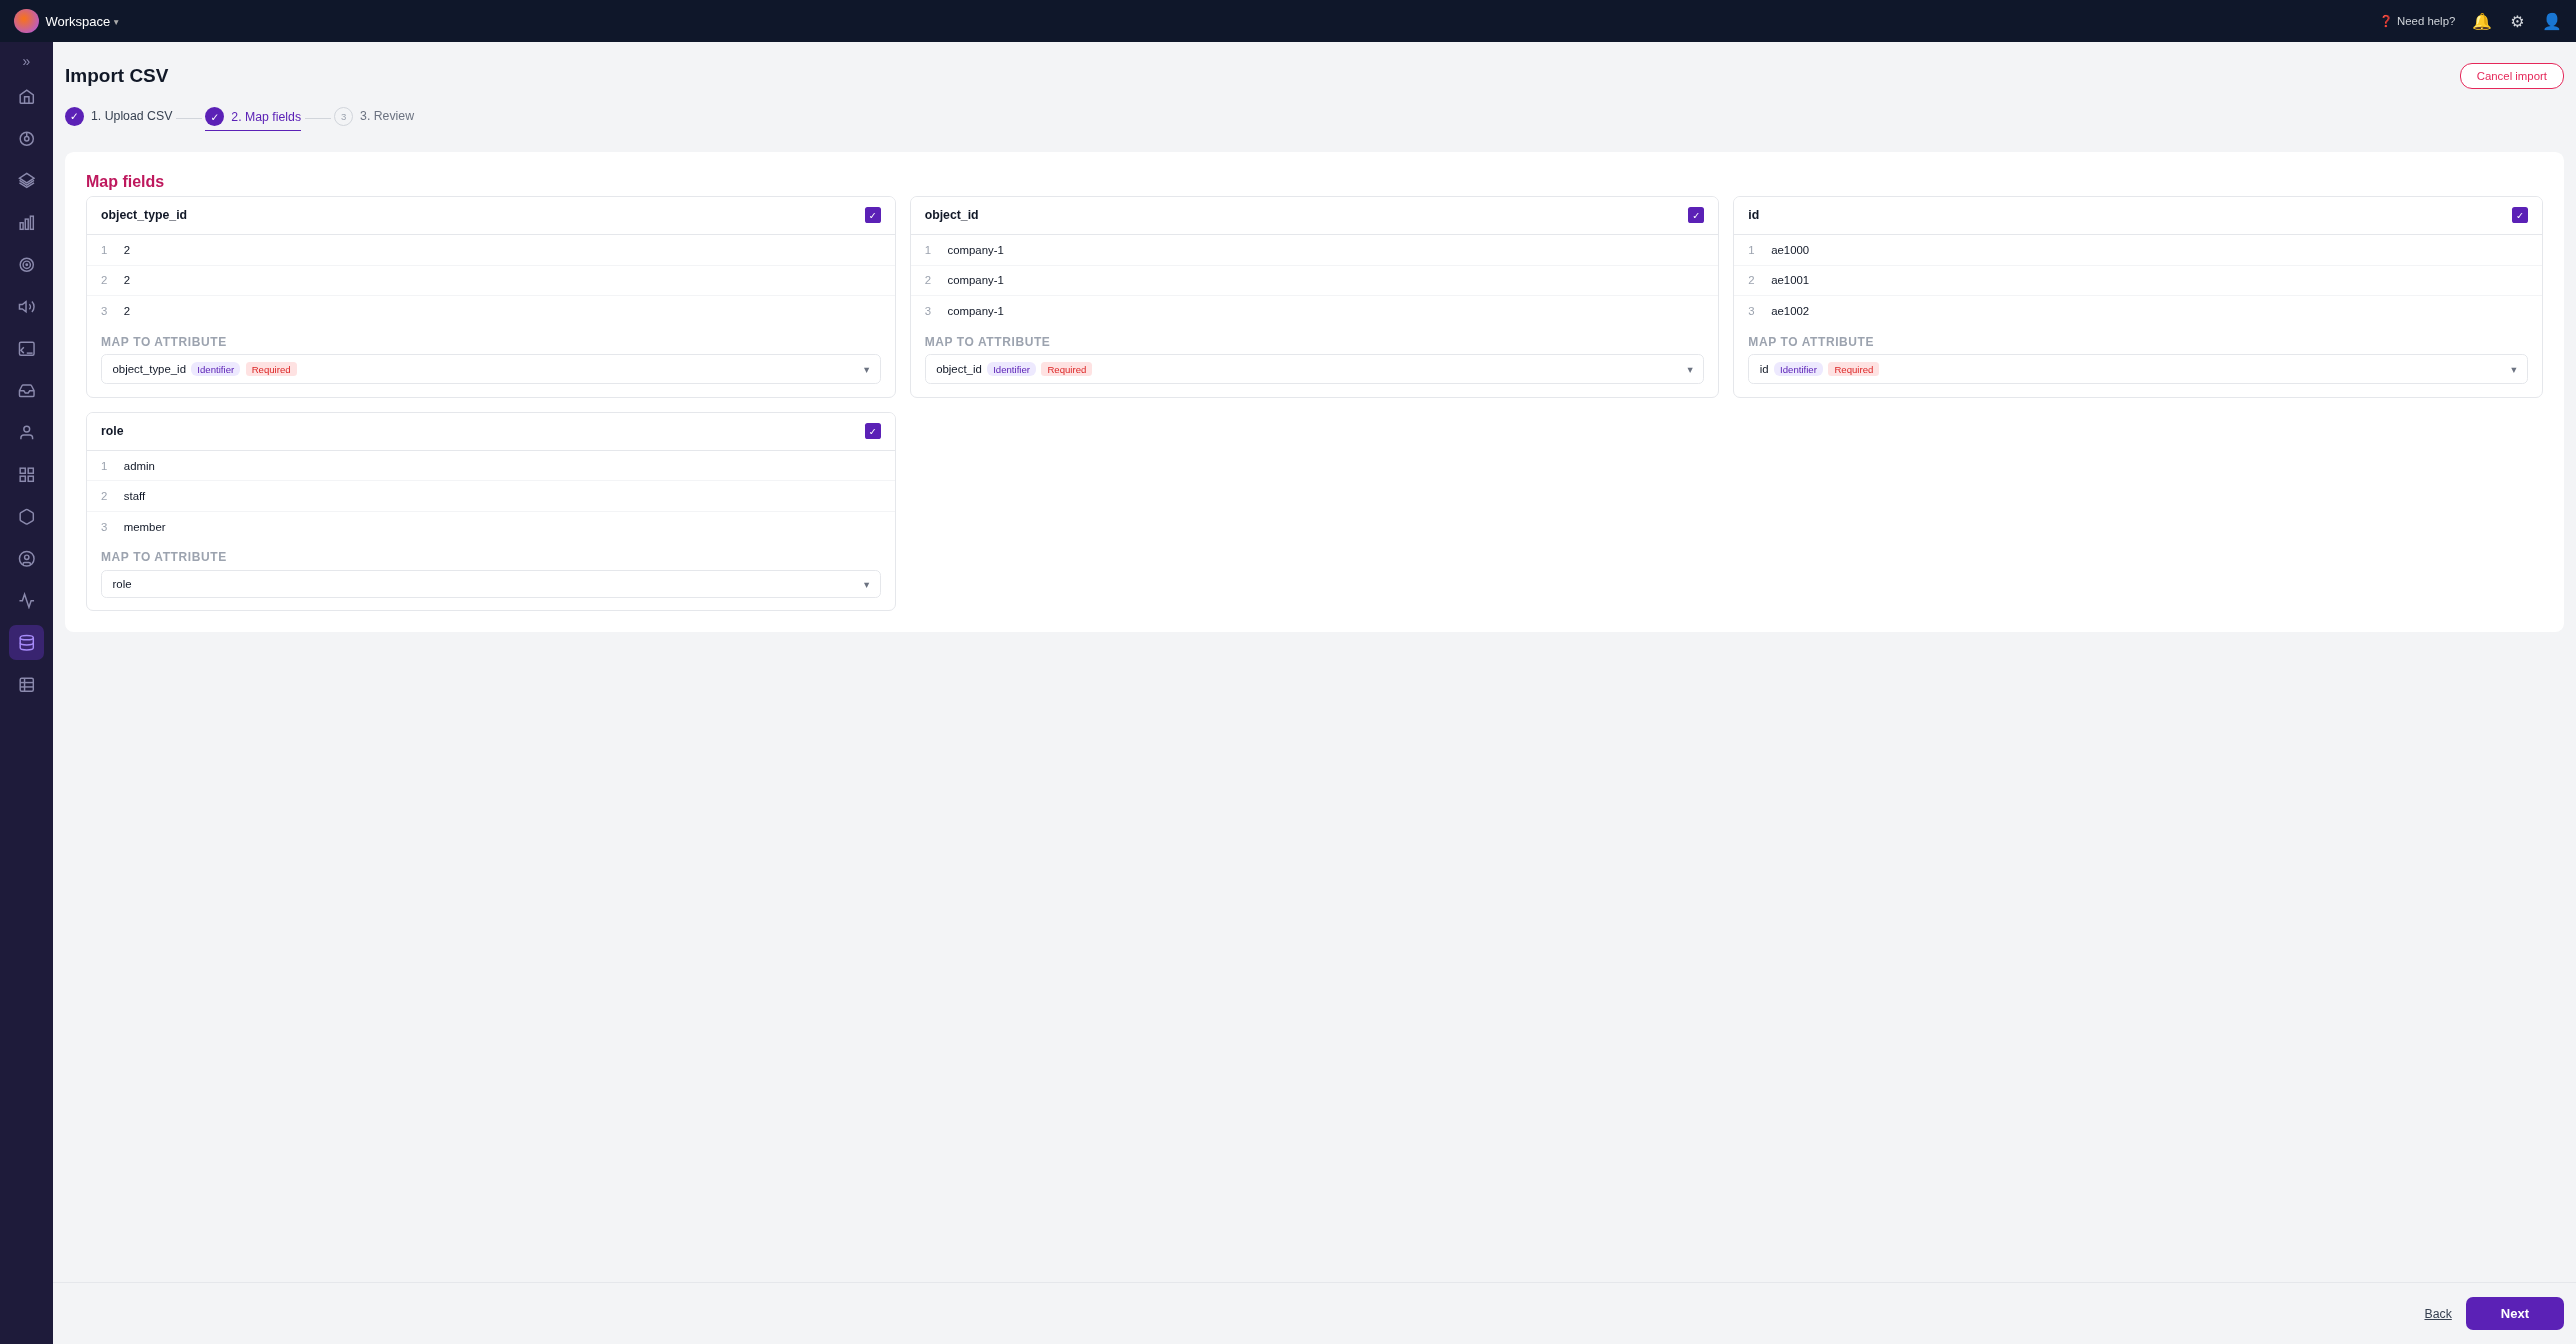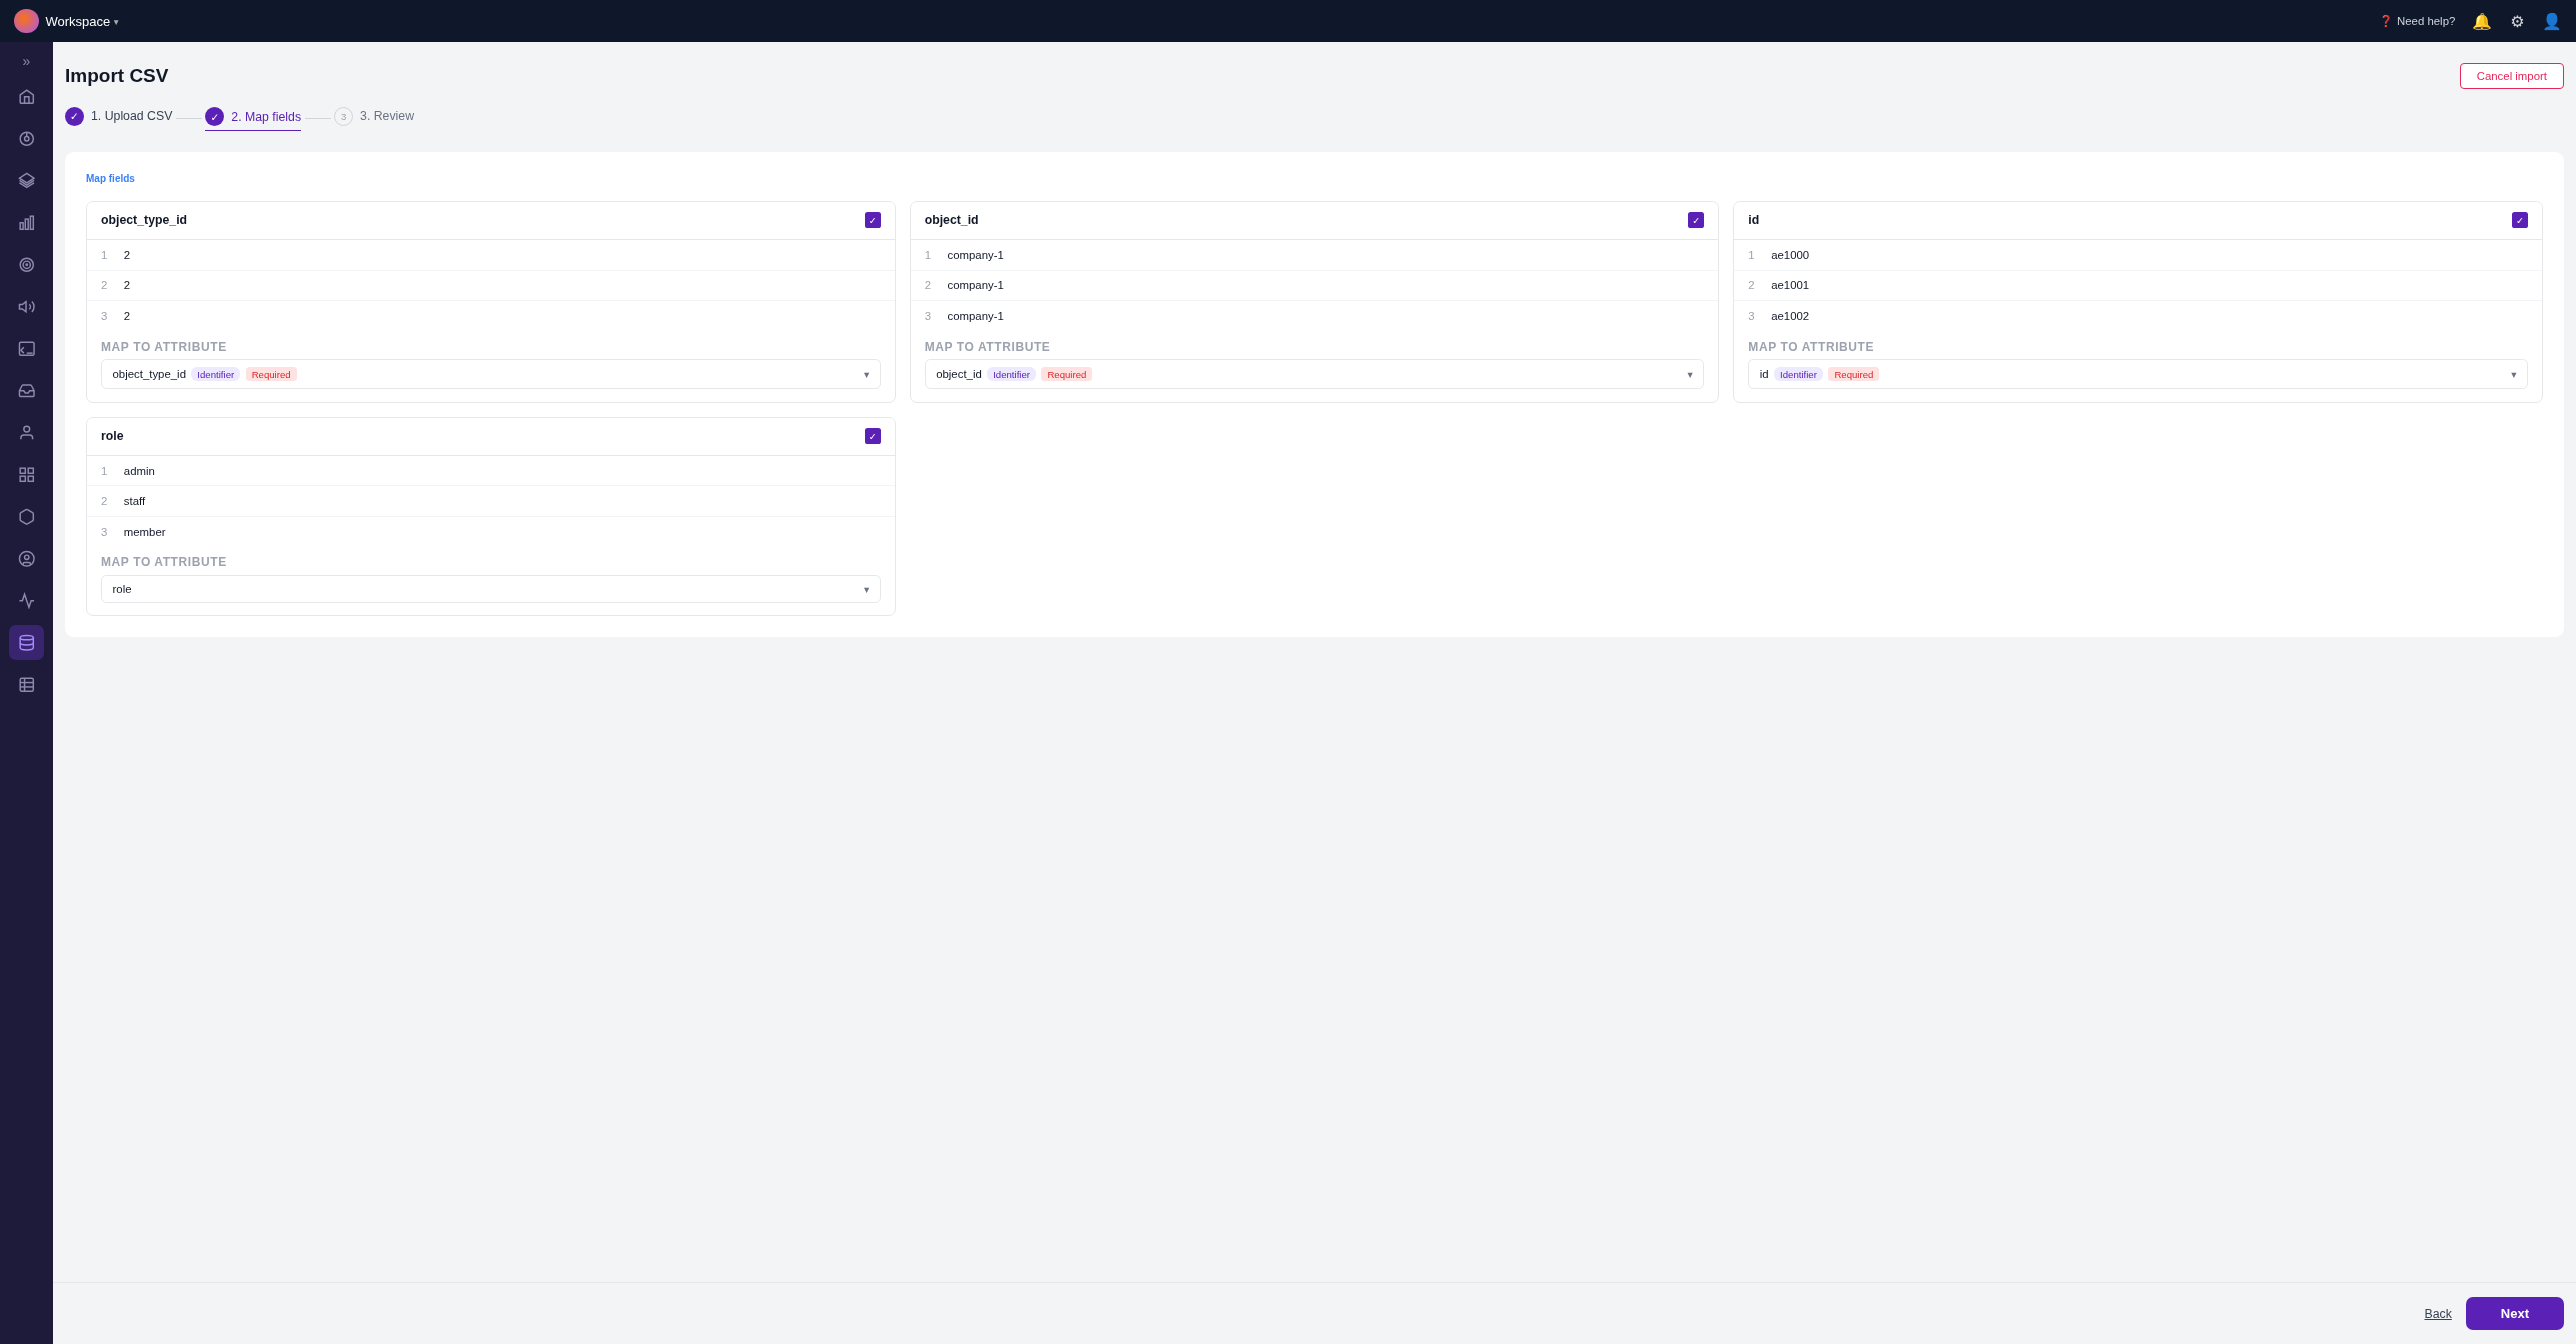--- a/index.html
+++ b/index.html
@@ -40,21 +40,21 @@
     .main {
       margin-top: 42px; margin-left: 53px; flex: 1; padding: 21px 12px; overflow-y: auto; background: #f3f4f6;
     }
 
     .page-header {
       display: flex; align-items: center; justify-content: space-between; margin-bottom: 17.5px;
     }
     .page-title { font-size: 19px; font-weight: 700; color: #111827; }
     .cancel-btn {
       background: #fff; border: 1.3px solid #e5285a; color: #e5285a;
-      padding: 6.1px 16px; border-radius: 4px; font-size: 11.4px; font-weight: 500; cursor: pointer;
+      padding: 6.1px 16px; border-radius: 12px; font-size: 11.4px; font-weight: 500; cursor: pointer;
     }
 
     
     .steps { display: flex; align-items: center; gap: 0; margin-bottom: 21px; }
     .step { display: flex; align-items: center; gap: 7px; font-size: 12.3px; color: #6b7280; padding-bottom: 5.3px; }
     .step.done { color: #374151; }
     .step.active { color: #5b21b6; border-bottom: 1.8px solid #5b21b6; padding-bottom: 3.5px; }
     .step-check {
       width: 19px; height: 19px; border-radius: 50%; background: #5b21b6; display: flex; align-items: center; justify-content: center;
       color: #fff; font-size: 10.5px;
@@ -62,21 +62,21 @@
     .step-circle {
       width: 19px; height: 19px; border-radius: 50%; border: 1.8px solid #d1d5db; display: flex; align-items: center; justify-content: center;
       color: #9ca3af; font-size: 9.6px;
     }
     .step-divider { width: 26px; height: 0.9px; background: #d1d5db; margin: 0 3.5px; }
 
     
     .map-fields-section {
       background: #fff; border-radius: 8.8px; padding: 21px; margin-bottom: 14px;
     }
-    .section-title { font-size: 10px; font-weight: 600; color: #3b82f6; margin-bottom: 17px; }
+    .section-title { font-size: 16px; font-weight: 600; color: #be185d; margin-bottom: 5px; }
 
     .fields-grid { display: grid; grid-template-columns: 1fr 1fr 1fr; gap: 14px; }
     .fields-grid-bottom { display: grid; grid-template-columns: 1fr 1fr 1fr; gap: 14px; margin-top: 14px; }
 
     .field-card {
       border: 1.3px solid #e5e7eb; border-radius: 7px; overflow: hidden;
     }
     .field-card-header {
       display: flex; align-items: center; justify-content: space-between;
       padding: 10.5px 14px; border-bottom: 0.9px solid #e5e7eb; background: #fff;

